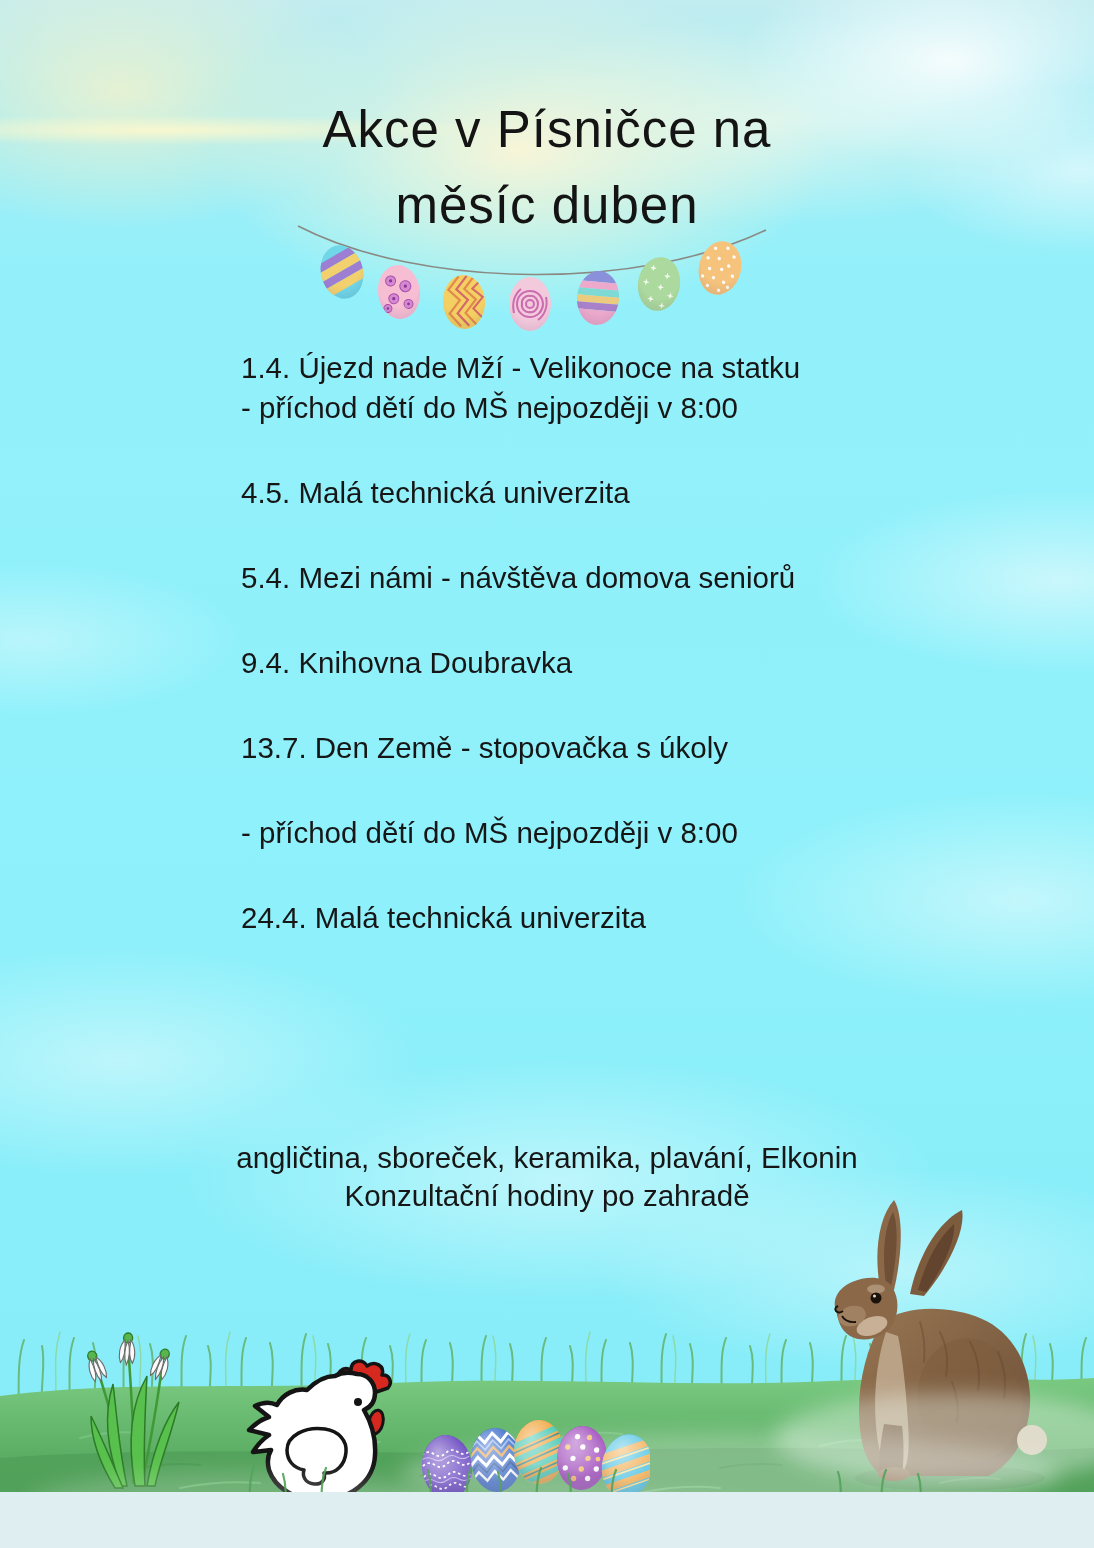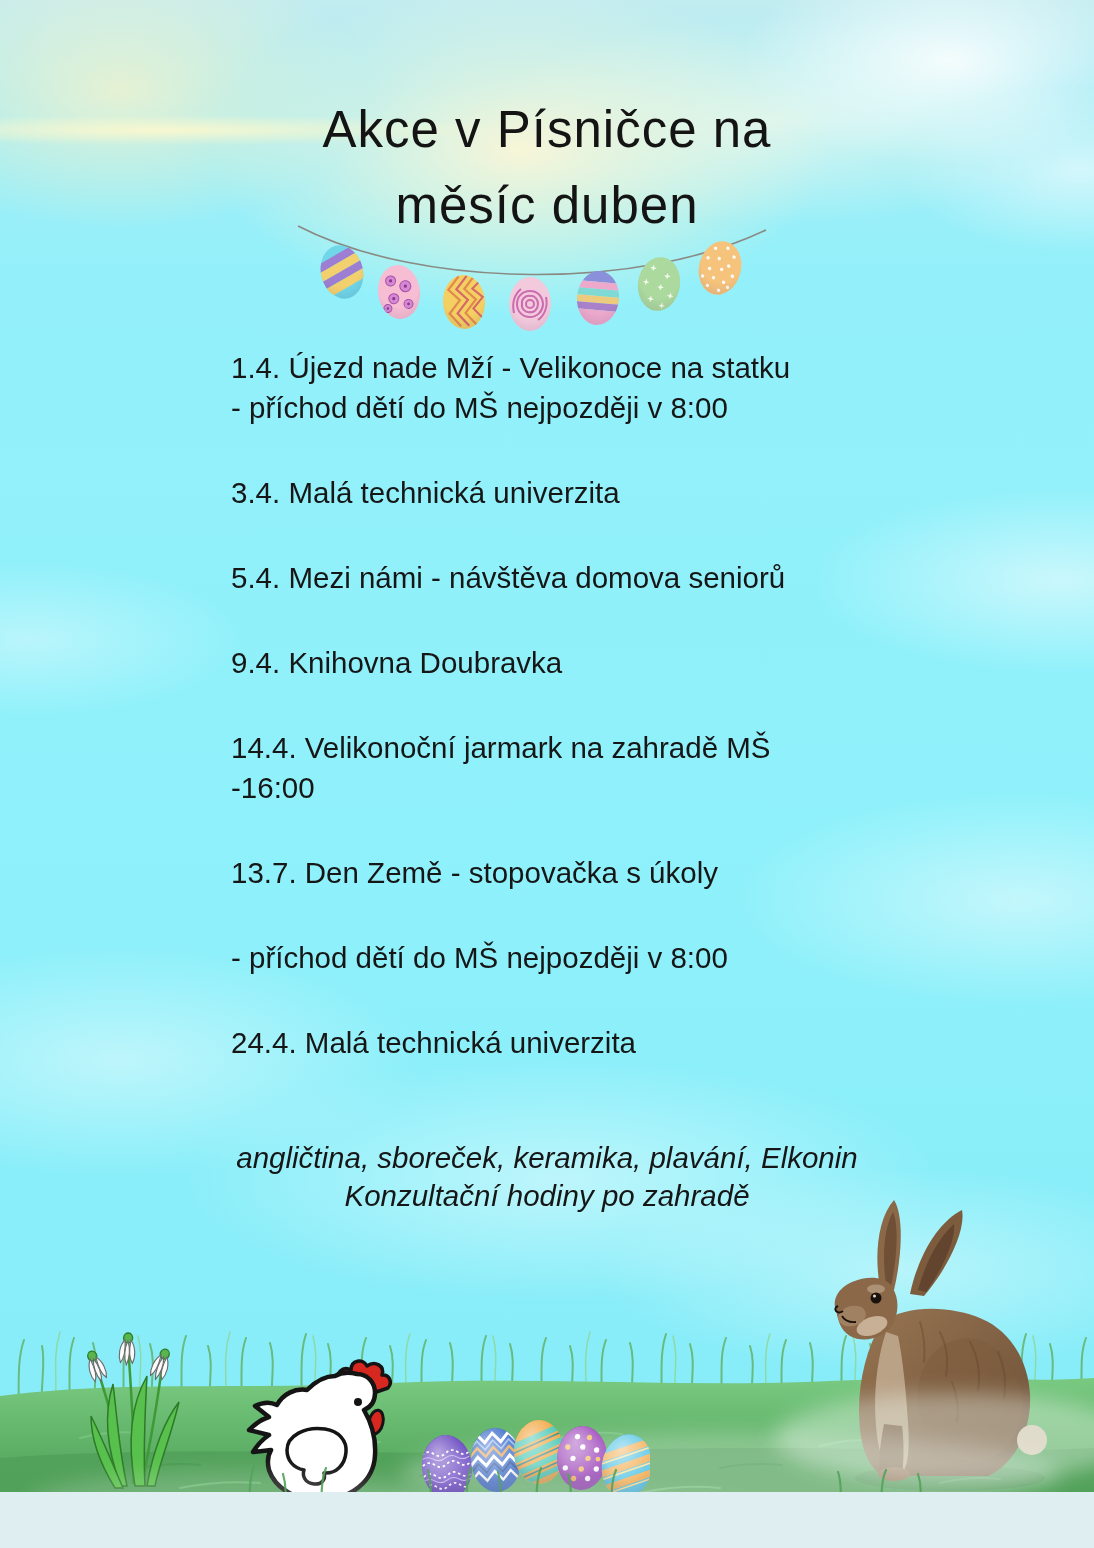--- a/index.html
+++ b/index.html
@@ -23,27 +23,27 @@
       radial-gradient(ellipse 520px 170px at 560px 1180px, rgba(240,253,253,.5), rgba(240,253,253,0) 72%),
       radial-gradient(ellipse 420px 140px at 900px 1270px, rgba(240,253,253,.45), rgba(240,253,253,0) 72%),
       linear-gradient(180deg,#c2ecf0 0%,#a7ecf5 6%,#93f0fa 18%,#8ff1fb 55%,#86ecf8 100%);
   }
   .title{
     position:absolute;top:92px;left:0;right:0;text-align:center;
     font-size:51px;line-height:76px;color:#141414;font-weight:400;letter-spacing:1px;
   }
   .garland{position:absolute;left:292px;top:212px;width:482px;height:135px;}
   .event-list{
-    position:absolute;left:231px;top:348px;width:720px;
+    position:absolute;left:241px;top:348px;width:720px;
     display:flex;flex-direction:column;gap:45px;
     font-size:29.5px;line-height:40px;color:#161616;
   }
   .footer{
     position:absolute;left:0;right:0;top:1139px;text-align:center;
-    font-size:29.5px;line-height:38px;color:#161616;font-style:italic;
+    font-size:29.5px;line-height:38px;color:#161616;
   }
   .grass-back,.grass-front{position:absolute;left:0;top:1288px;width:1094px;height:260px;}
   .snowdrops{position:absolute;left:55px;top:1300px;width:165px;height:190px;}
   .hen{position:absolute;left:225px;top:1358px;width:180px;height:165px;}
   .ground-eggs{position:absolute;left:410px;top:1418px;width:240px;height:100px;}
   .rabbit{position:absolute;left:820px;top:1192px;width:230px;height:300px;}
   svg{display:block;}
 </style>
 </head>
 <body>
@@ -182,31 +182,27 @@
       </g>
     </g>
   </svg>
 
   <div class="event-list">
     <div class="event">
       <div>1.4. Újezd nade Mží - Velikonoce na statku</div>
       <div>- příchod dětí do MŠ nejpozději v 8:00</div>
     </div>
     <div class="event">
-      <div>3.4. Malá technická univerzita</div>
+      <div>4.5. Malá technická univerzita</div>
     </div>
     <div class="event">
       <div>5.4. Mezi námi - návštěva domova seniorů</div>
     </div>
     <div class="event">
       <div>9.4. Knihovna Doubravka</div>
-    </div>
-    <div class="event">
-      <div>14.4. Velikonoční jarmark na zahradě MŠ</div>
-      <div>-16:00</div>
     </div>
     <div class="event">
       <div>13.7. Den Země - stopovačka s úkoly</div>
     </div>
     <div class="event">
       <div>- příchod dětí do MŠ nejpozději v 8:00</div>
     </div>
     <div class="event">
       <div>24.4. Malá technická univerzita</div>
     </div>

